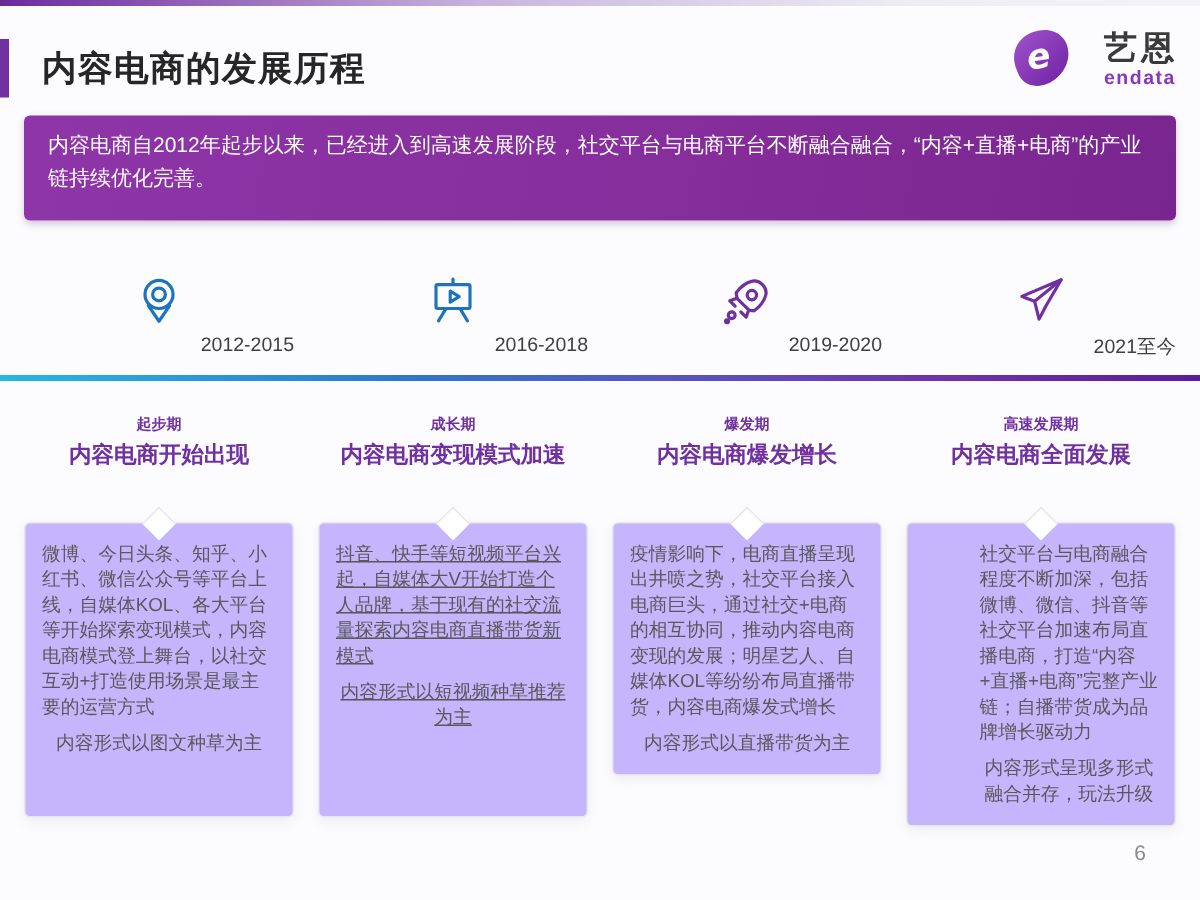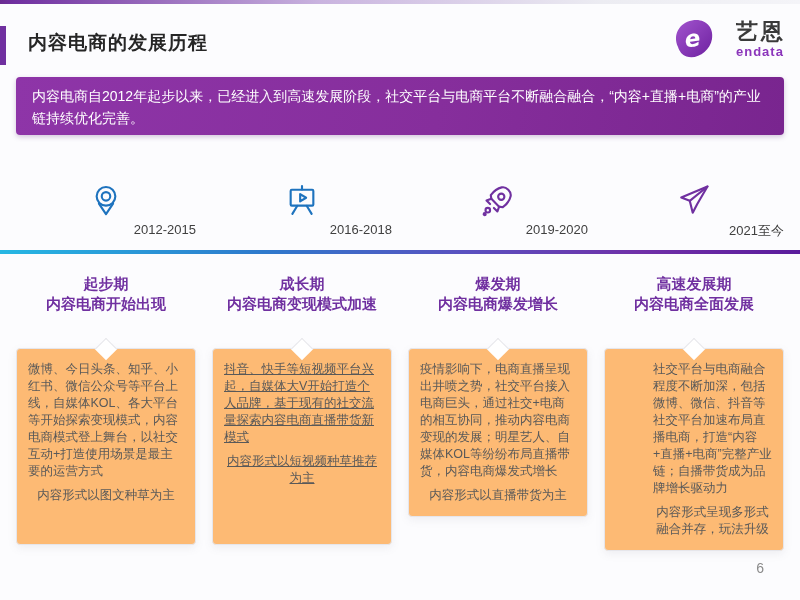--- a/index.html
+++ b/index.html
@@ -3,50 +3,50 @@
 <meta charset="utf-8">
 <style>
   html,body{margin:0;padding:0;background:#e9e9ee;}
   .slide{position:relative;width:800px;height:600px;background:#FCFCFE;overflow:hidden;
          font-family:"Liberation Sans","DejaVu Sans",sans-serif;}
   
   .top-strip{position:absolute;top:0;left:0;width:100%;height:4px;
     background:linear-gradient(90deg,#6A2C91 0px,#7030A0 14px,#C9B3DF 40%,#ECECF2 75%,#F4F4F8 100%);}
   
   .accent-bar{position:absolute;left:0;top:26px;width:6px;height:39px;background:#7030A0;}
-  .page-title{position:absolute;left:28px;top:30px;margin:0;font-size:19px;font-weight:bold;color:#262626;letter-spacing:1px;}
+  .page-title{position:absolute;left:28px;top:30px;margin:0;font-size:23px;font-weight:bold;color:#262626;letter-spacing:1px;}
   .logo{position:absolute;right:14px;top:16px;display:flex;align-items:center;}
   .logo-pick{width:44px;height:46px;position:relative;flex:0 0 auto;}
   .logo-pick svg{display:block;}
   .pick-e{position:absolute;left:50%;top:50%;transform:translate(-54%,-52%) rotate(-8deg);
     color:#fff;font-size:23px;font-weight:bold;font-style:italic;font-family:"DejaVu Sans",sans-serif;}
   .logo-text{display:flex;flex-direction:column;align-items:flex-start;margin-left:21px;}
   .logo-cn{font-size:22px;font-weight:bold;color:#3A3A3A;letter-spacing:3px;line-height:24px;}
   .logo-en{font-size:13px;font-weight:bold;color:#8B35BB;letter-spacing:1px;line-height:13px;margin-top:1px;}
   
   .banner{position:absolute;left:16px;right:16px;top:77px;border-radius:4px;
     background:linear-gradient(100deg,#8E35A8 0%,#862E9C 55%,#79258F 100%);
     box-shadow:0 2px 5px rgba(90,40,120,.25);}
-  .banner p{margin:0;padding:8px 16px 6px 16px;color:#FFFFFF;font-size:14px;line-height:22px;}
+  .banner p{margin:0;padding:8px 16px 18px 16px;color:#FFFFFF;font-size:14px;line-height:22px;}
   
   .row{position:absolute;left:16px;right:16px;display:grid;grid-template-columns:repeat(4,1fr);column-gap:16px;}
   .icons-row{top:180px;}
   .icon-cell{display:flex;justify-content:center;align-items:flex-end;height:38px;}
   .ic-blue{color:#1E73BE;} .ic-purple{color:#7030A0;}
   .dates-row{top:222px;}
   .date{text-align:right;font-size:13px;color:#404040;}
   .gradient-line{position:absolute;left:0;right:0;top:250px;height:4px;
     background:linear-gradient(90deg,#26B7E3 0%,#2E79CC 33%,#5A51C0 58%,#7030A8 80%,#5A1C9C 100%);}
   .titles-row{top:274px;}
   .stage-title{text-align:center;color:#7030A0;font-weight:bold;}
-  .stage-name{display:block;font-size:15px;line-height:20px;}
+  .stage-name{display:block;font-size:10px;line-height:20px;}
   .stage-sub{display:block;font-size:15px;line-height:20px;}
   
   .boxes-row{top:348px;align-items:start;}
-  .box{position:relative;background:#fdba74;border:1px solid #E6E6EB;border-radius:4px;
+  .box{position:relative;background:#c4b5fd;border:1px solid #E6E6EB;border-radius:4px;
     box-shadow:0 3px 8px rgba(120,120,140,.10);padding:12px 11px;box-sizing:border-box;
     font-size:12.5px;line-height:17px;color:#595959;}
   .box p{margin:0;}
   .box p + p{margin-top:7px;text-align:center;}
   .box .notch{position:absolute;top:-8px;left:50%;width:15px;height:15px;background:#fff;
     transform:translateX(-50%) rotate(45deg);border-left:1px solid #E6E6EB;border-top:1px solid #E6E6EB;}
   .box-1{min-height:197px;} .box-2{min-height:197px;text-decoration:underline;} .box-3{min-height:160px;} .box-4{min-height:200px;padding-left:48px;}
   
   .source{position:absolute;left:16px;top:577px;font-size:11.5px;color:#BF4C47;margin-top:29px;}
   .page-num{position:absolute;right:36px;top:560px;font-size:14px;color:#8A8A8A;}

